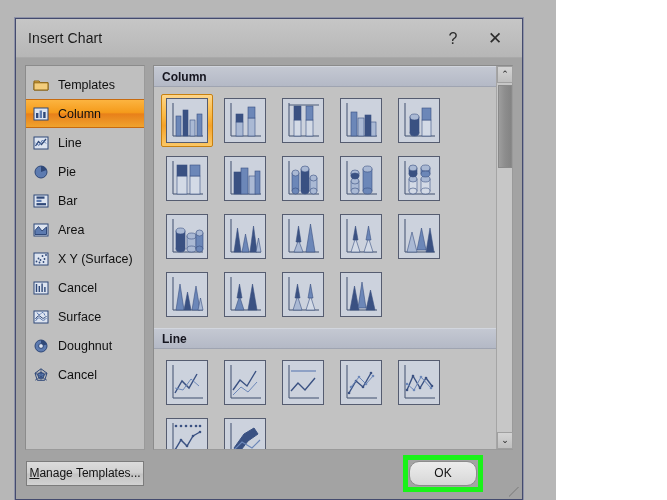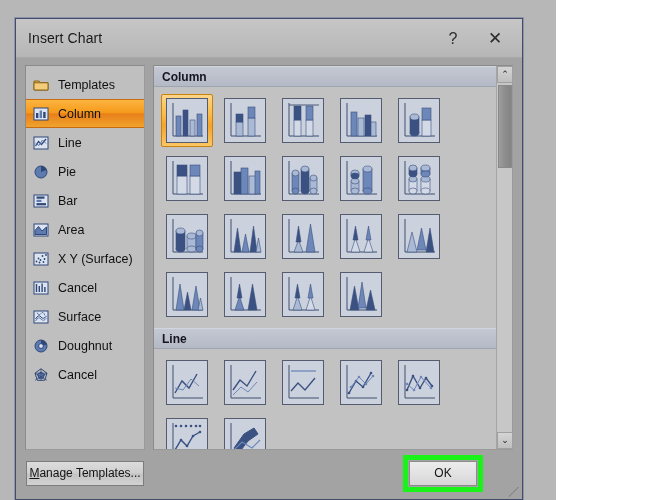--- a/index.html
+++ b/index.html
@@ -201,21 +201,21 @@
     font-size: 12px;
     color: #131313;
     line-height: 23px;
     text-align: center;
     cursor: default;
     white-space: nowrap;
   }
   .btn u { text-decoration: underline; }
   .btn-manage { left: 10px; width: 118px; }
   .btn-default { left: 140px; width: 130px; }
-  .btn-ok { left: 393px; width: 68px; background: linear-gradient(180deg,#ececec 0%,#e2e2e2 50%,#d6d6d6 100%); border-color:#8b8b8b; }
+  .btn-ok { left: 393px; width: 68px; background: linear-gradient(180deg,#ececec 0%,#e2e2e2 50%,#d6d6d6 100%); border-color:#8b8b8b;border-radius:10px; }
   .btn-cancel { left: 477px; width: 68px; }
   .ok-highlight {
     position: absolute;
     left: 387px; top: 2px;
     width: 80px; height: 37px;
     border: 5px solid #19f319;
     background: transparent;
   }
   .grip {
     position: absolute;

